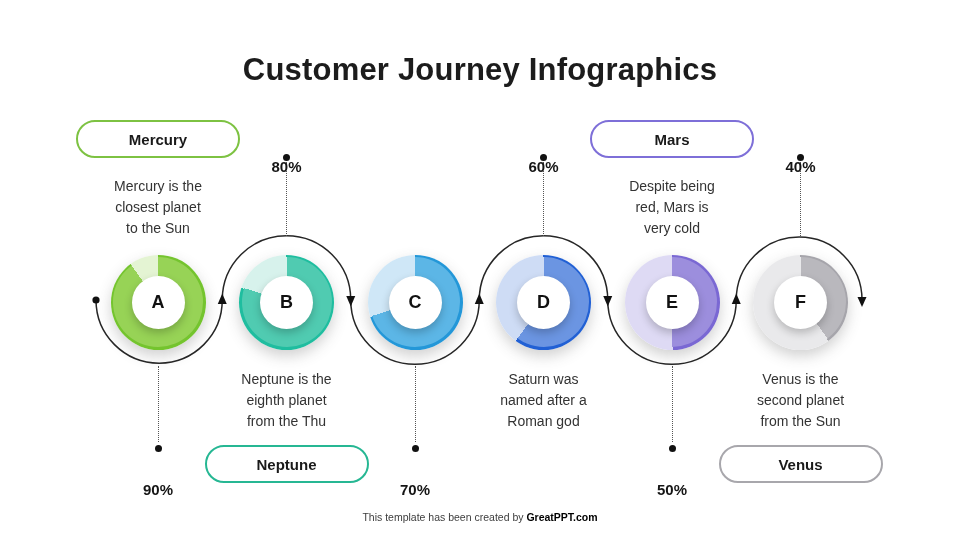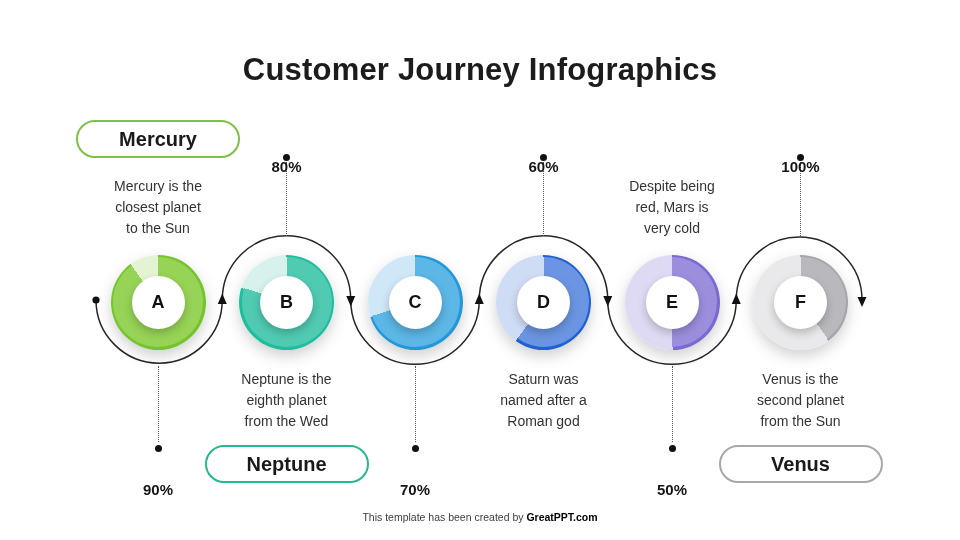--- a/index.html
+++ b/index.html
@@ -9,21 +9,21 @@
   }
   .title{
     position:absolute;top:52px;left:0;width:960px;text-align:center;
     font-size:31px;font-weight:800;letter-spacing:.2px;color:#1c1c1c;
   }
   .wave{position:absolute;left:0;top:0;z-index:1;}
   .pill{
     position:absolute;width:164px;height:38px;box-sizing:border-box;z-index:3;
     border:2.5px solid #999;border-radius:19px;background:#fff;
     display:flex;align-items:center;justify-content:center;
-    font-size:20px;font-weight:700;color:#1a1a1a;
+    font-size:15px;font-weight:700;color:#1a1a1a;
   }
   .desc{
     position:absolute;width:180px;text-align:center;z-index:3;
     font-size:14px;line-height:1.5;color:#333;white-space:pre-line;
   }
   .pct{
     position:absolute;width:60px;text-align:center;z-index:3;
     font-size:15px;font-weight:700;color:#151515;margin-top:28px;
   }
   .leader-line{position:absolute;width:0;border-left:1.5px dotted #555;z-index:2;}
@@ -79,21 +79,21 @@
 
   <div class="pct" style="left:256.5px;top:130px">80%</div>
   <div class="leader-dot" style="left:283px;top:153.5px"></div>
   <div class="leader-line" style="left:286px;top:162px;height:74px"></div>
   <div class="donut" style="left: 239px; top: 254.5px; background: conic-gradient(rgb(31, 189, 159) 0deg, rgb(31, 189, 159) 80%, rgb(215, 242, 236) 80%, rgb(215, 242, 236) 100%);">
     <div class="donut-fill" style="background: conic-gradient(rgb(80, 203, 177) 0deg, rgb(80, 203, 177) 80%, rgb(215, 242, 236) 80%, rgb(215, 242, 236) 100%);"></div>
     <div class="hole">B</div>
   </div>
   <div class="desc" style="left:196.5px;top:369px">Neptune is the
 eighth planet
-from the Wed</div>
+from the Thu</div>
   <div class="pill" style="left: 204.5px; top: 445px; border-color: rgb(38, 183, 147);">
     <span>Neptune</span>
   </div>
 
   <div class="donut" style="left: 367.5px; top: 254.5px; background: conic-gradient(rgb(35, 151, 216) 0deg, rgb(35, 151, 216) 70%, rgb(207, 231, 247) 70%, rgb(207, 231, 247) 100%);">
     <div class="donut-fill" style="background: conic-gradient(rgb(92, 182, 230) 0deg, rgb(92, 182, 230) 70%, rgb(207, 231, 247) 70%, rgb(207, 231, 247) 100%);"></div>
     <div class="hole">C</div>
   </div>
   <div class="leader-line" style="left:414.5px;top:366px;height:76px"></div>
   <div class="leader-dot" style="left:411.5px;top:444.5px"></div>
@@ -103,32 +103,35 @@
   <div class="leader-dot" style="left:540px;top:153.5px"></div>
   <div class="leader-line" style="left:543px;top:162px;height:74px"></div>
   <div class="donut" style="left: 496px; top: 254.5px; background: conic-gradient(rgb(33, 96, 212) 0deg, rgb(33, 96, 212) 60%, rgb(206, 220, 245) 60%, rgb(206, 220, 245) 100%);">
     <div class="donut-fill" style="background: conic-gradient(rgb(107, 149, 226) 0deg, rgb(107, 149, 226) 60%, rgb(206, 220, 245) 60%, rgb(206, 220, 245) 100%);"></div>
     <div class="hole">D</div>
   </div>
   <div class="desc" style="left:453.5px;top:369px">Saturn was
 named after a
 Roman god</div>
 
+  <div class="pill" style="left: 590px; top: 120px; border-color: rgb(126, 111, 216);">
+    <span>Mars</span>
+  </div>
   <div class="desc" style="left:582px;top:176px">Despite being
 red, Mars is
 very cold</div>
   <div class="donut" style="left: 624.5px; top: 254.5px; background: conic-gradient(rgb(122, 104, 211) 0deg, rgb(122, 104, 211) 50%, rgb(222, 218, 244) 50%, rgb(222, 218, 244) 100%);">
     <div class="donut-fill" style="background: conic-gradient(rgb(156, 142, 221) 0deg, rgb(156, 142, 221) 50%, rgb(222, 218, 244) 50%, rgb(222, 218, 244) 100%);"></div>
     <div class="hole">E</div>
   </div>
   <div class="leader-line" style="left:671.5px;top:366px;height:76px"></div>
   <div class="leader-dot" style="left:668.5px;top:444.5px"></div>
   <div class="pct" style="left:642px;top:453px">50%</div>
 
-  <div class="pct" style="left:770.5px;top:130px">100%</div>
+  <div class="pct" style="left:770.5px;top:130px">40%</div>
   <div class="leader-dot" style="left:797px;top:153.5px"></div>
   <div class="leader-line" style="left:800px;top:162px;height:74px"></div>
   <div class="donut" style="left: 753px; top: 254.5px; background: conic-gradient(rgb(166, 165, 171) 0deg, rgb(166, 165, 171) 40%, rgb(233, 233, 235) 40%, rgb(233, 233, 235) 100%);">
     <div class="donut-fill" style="background: conic-gradient(rgb(185, 184, 189) 0deg, rgb(185, 184, 189) 40%, rgb(233, 233, 235) 40%, rgb(233, 233, 235) 100%);"></div>
     <div class="hole">F</div>
   </div>
   <div class="desc" style="left:710.5px;top:369px">Venus is the
 second planet
 from the Sun</div>
   <div class="pill" style="left: 718.5px; top: 445px; border-color: rgb(168, 167, 172);">

